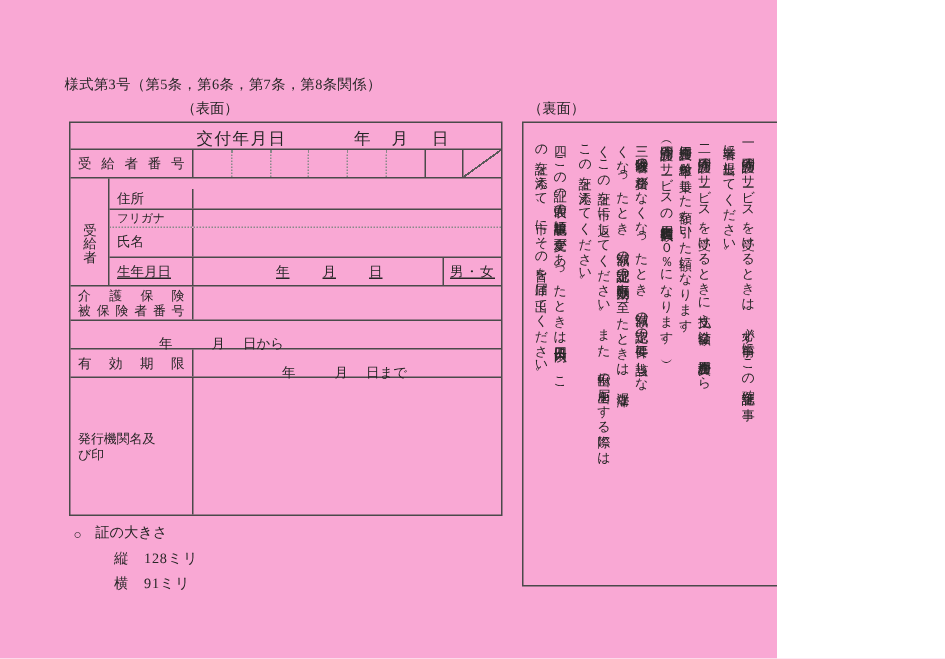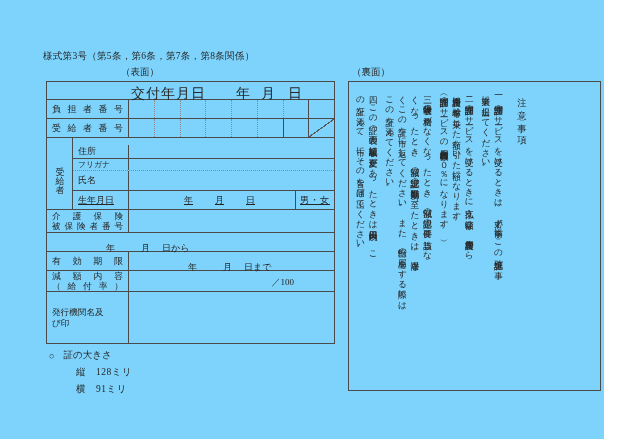--- a/index.html
+++ b/index.html
@@ -1,18 +1,18 @@
 <!DOCTYPE html>
 <html><head>
 <meta charset="utf-8">
 <style>
   * { margin:0; padding:0; box-sizing:border-box; }
   html,body { background:#ffffff; }
   body { font-family:"Liberation Serif","DejaVu Serif",serif; color:#262626; }
-  .sheet { position:relative; width:604px; height:439px; background:#7dd3fc; overflow:hidden; }
+  .sheet { position:relative; width:518px; height:439px; background:#f9a8d4; overflow:hidden; }
 
   .form-number { position:absolute; left:43px; top:50px; font-size:9.5px; letter-spacing:0.3px; }
   .side-label { position:absolute; font-size:9.5px; }
   .front-label { left:121px; top:66px; }
   .back-label  { left:352px; top:66px; }
 
   
   .front-box { position:absolute; left:46px; top:81px; width:289px; height:263px;
                border:1px solid #4a4a4a; display:flex; flex-direction:column; font-size:9px; }
   .title-area { height:34px; display:flex; align-items:center; justify-content:center; }
@@ -20,21 +20,21 @@
   .title-l1 { font-size:10px; letter-spacing:3.6px; white-space:nowrap; }
   .title-l2 { font-size:8.6px; letter-spacing:0.2px; white-space:nowrap; }
 
   .row { display:flex; border-bottom:1px solid #4a4a4a; align-items:stretch; }
   .row:last-child { border-bottom:none; }
   .lab { width:82px; border-right:1px solid #4a4a4a; display:flex; flex-direction:column;
          justify-content:center; padding:0 5px; }
   .jl { text-align:justify; text-align-last:justify; }
   .val { flex:1; position:relative; }
 
-  .row-issue { height:18px; border-bottom:1px solid #4a4a4a; position:relative; font-size:14px; }
+  .row-issue { height:18px; border-bottom:1px solid #4a4a4a; position:relative; font-size:11px; }
   .row-issue span { position:absolute; top:3px; }
   .iss-label { left:84px; letter-spacing:1px; }
   .iss-y { left:189px; } .iss-m { left:214px; } .iss-d { left:241px; }
 
   .row-num { height:19px; }
   .cells { flex:1; display:flex; }
   .cell { flex:1; border-left:1px dotted #8a8a8a; }
   .cell:first-child { border-left:none; }
   .cell.solid { border-left:1px solid #4a4a4a; }
   .cell.diag { background:linear-gradient(to bottom right,
@@ -97,33 +97,20 @@
   <div class="front-box">
 
 
     <div class="row-issue">
       <span class="iss-label">交付年月日</span>
       <span class="iss-y">年</span>
       <span class="iss-m">月</span>
       <span class="iss-d">日</span>
     </div>
 
-    <div class="row row-num">
-      <div class="lab jl">負担者番号</div>
-      <div class="cells">
-        <div class="cell"></div>
-        <div class="cell"></div>
-        <div class="cell"></div>
-        <div class="cell"></div>
-        <div class="cell"></div>
-        <div class="cell"></div>
-        <div class="cell"></div>
-        <div class="cell solid"></div>
-      </div>
-    </div>
 
     <div class="row row-num">
       <div class="lab jl">受給者番号</div>
       <div class="cells">
         <div class="cell"></div>
         <div class="cell"></div>
         <div class="cell"></div>
         <div class="cell"></div>
         <div class="cell"></div>
         <div class="cell"></div>
@@ -183,29 +170,20 @@
       <div class="lab jl">有効期限</div>
       <div class="val">
         <div class="unit-line">
           <span class="u1">年</span>
           <span class="u2">月</span>
           <span class="u3">日まで</span>
         </div>
       </div>
     </div>
 
-    <div class="row row-red">
-      <div class="lab">
-        <div class="red-l jl">減額内容</div>
-        <div class="red-l jl">（給付率）</div>
-      </div>
-      <div class="val red-val">
-        <span>／100</span>
-      </div>
-    </div>
 
     <div class="row row-issuer">
       <div class="lab">
         <div class="issuer-l">発行機関名及</div>
         <div class="issuer-l">び印</div>
       </div>
       <div class="val"></div>
     </div>
 
   </div>

